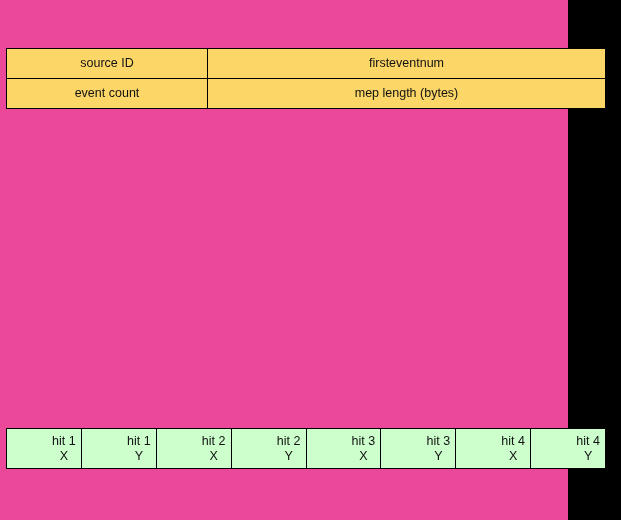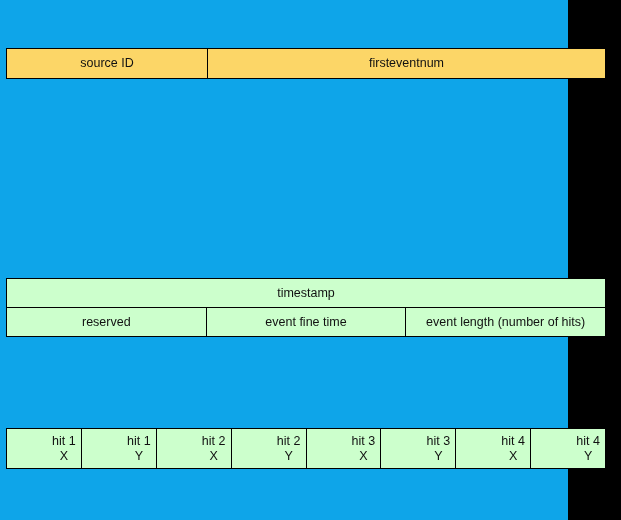--- a/index.html
+++ b/index.html
@@ -14,21 +14,21 @@
     overflow: hidden;
     font-family: "Liberation Sans", sans-serif;
     color: #000000;
   }
 
   .diagram-canvas {
     position: absolute;
     left: 0; top: 0;
     width: 568px;
     height: 520px;
-    background: #0ea5e9;
+    background: #ec4899;
   }
 
   
   .packet-table {
     position: absolute;
     border-collapse: collapse;
     table-layout: fixed;
     border: 1px solid #000000;
   }
   .packet-table td {
@@ -84,35 +84,27 @@
 <body>
 
 <div class="diagram-canvas">
 
   <table id="mep-header-table" class="packet-table">
     <tbody>
       <tr>
         <td style="width:33.5%">source ID</td>
         <td style="width:66.5%">firsteventnum</td>
       </tr>
+      <tr>
+        <td style="width:50%">event count</td>
+        <td style="width:50%">mep length (bytes)</td>
+      </tr>
     </tbody>
   </table>
 
-  <table id="event-header-table" class="packet-table">
-    <tbody>
-      <tr>
-        <td colspan="3">timestamp</td>
-      </tr>
-      <tr>
-        <td style="width:24.5%">reserved</td>
-        <td style="width:25.5%">event fine time</td>
-        <td style="width:50%">event length (number of hits)</td>
-      </tr>
-    </tbody>
-  </table>
 
   <table id="hits-table" class="packet-table">
     <tbody>
       <tr>
         <td style="width:12.5%">
           <span class="hit-cell-line">hit 1</span>
           <span class="hit-cell-line">X</span>
         </td>
         <td style="width:12.5%">
           <span class="hit-cell-line">hit 1</span>

